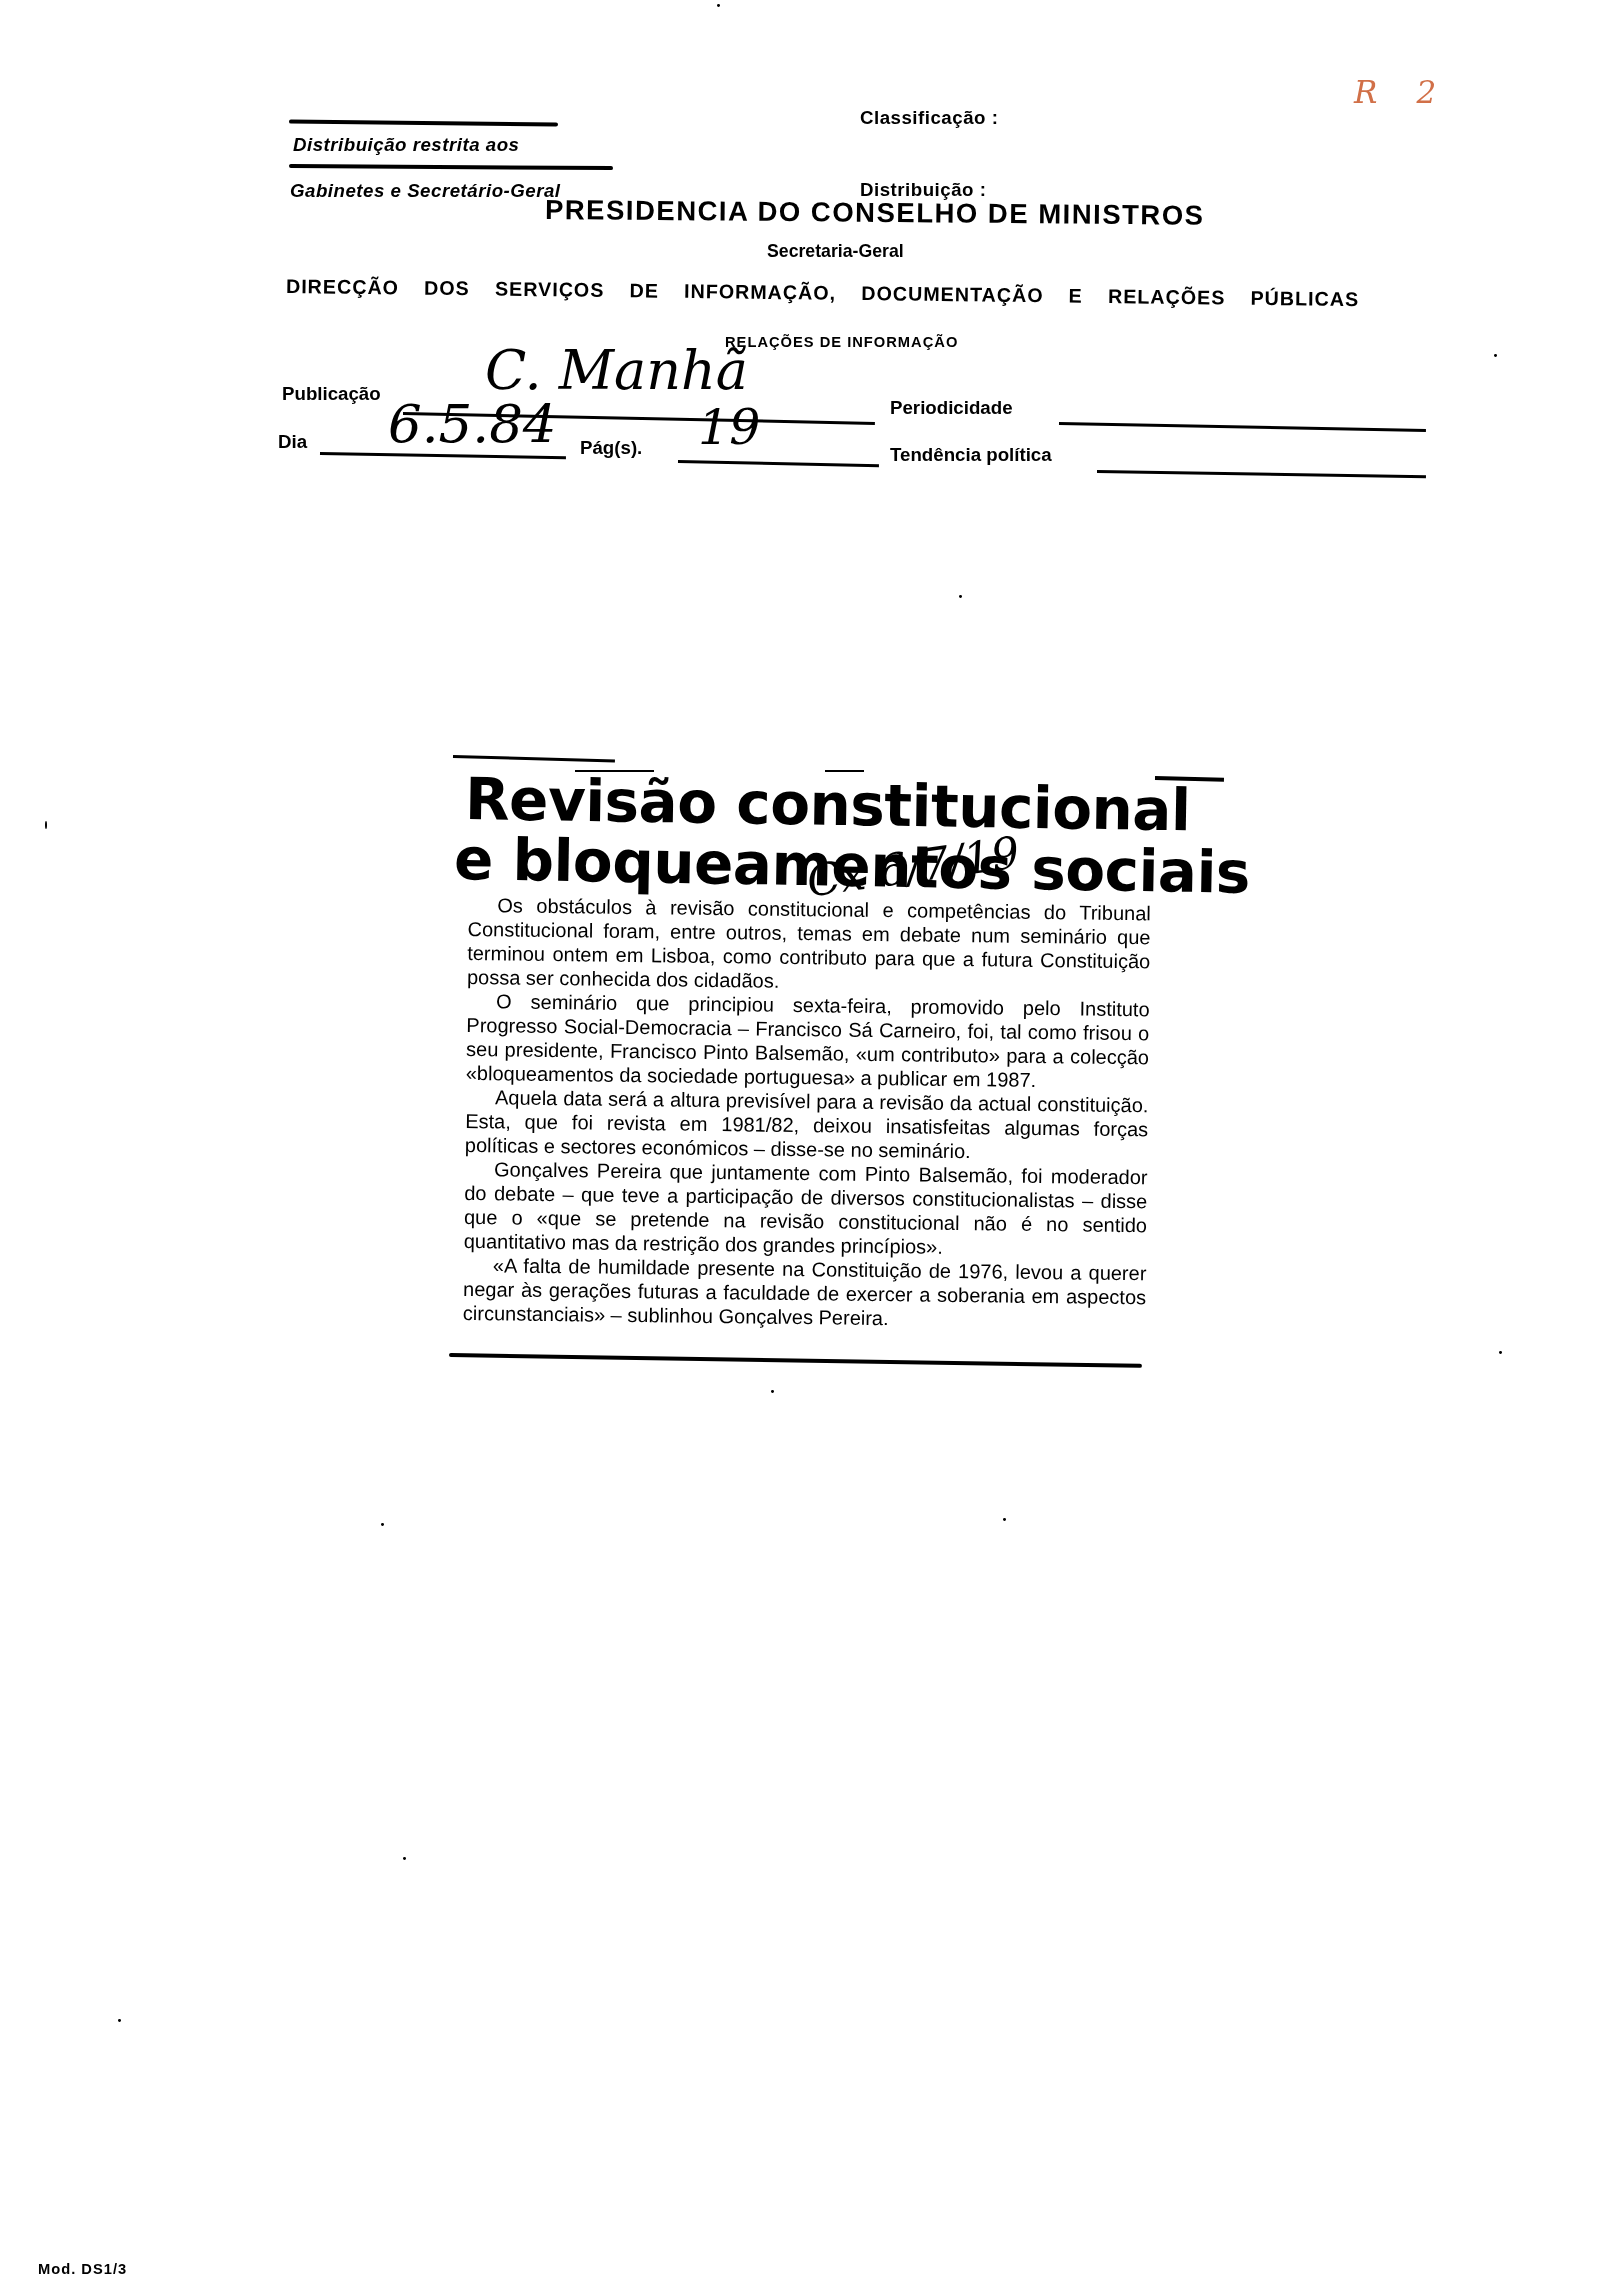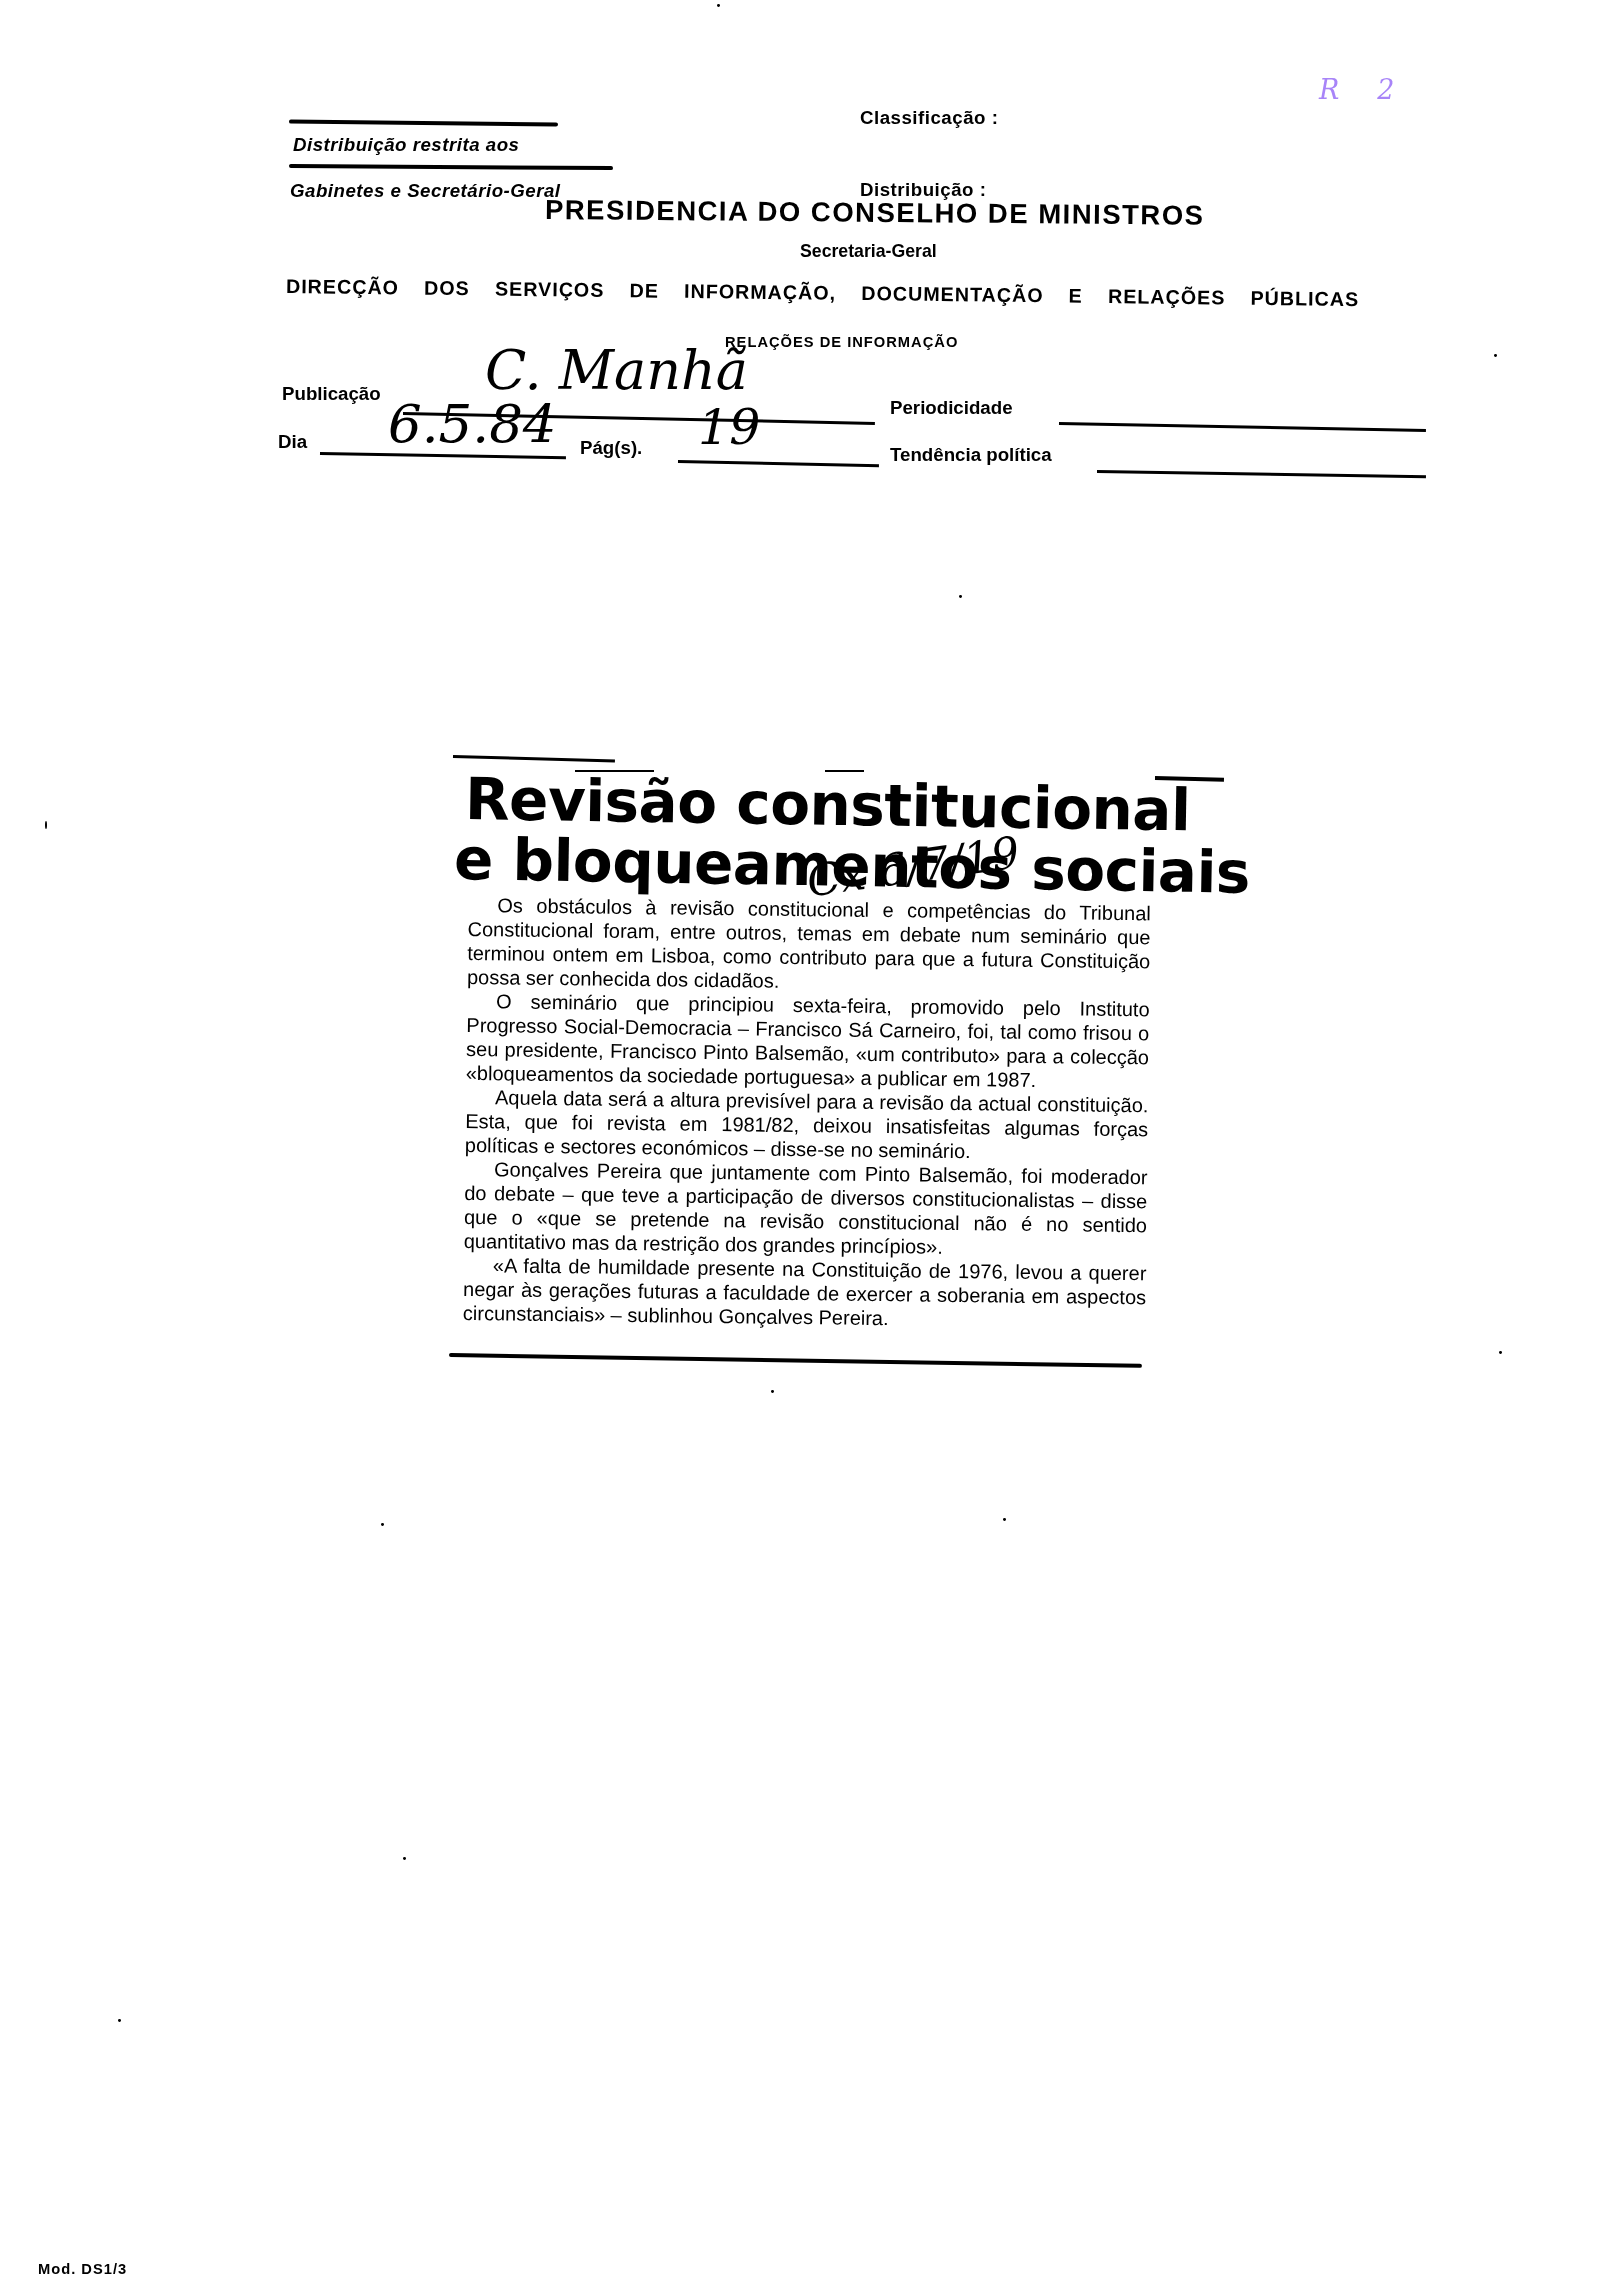--- a/index.html
+++ b/index.html
@@ -30,24 +30,24 @@
 <body>
 
 <div class="abs italic-hand" style="left:293px; top:92px;">Distribuição restrita aos</div>
 <div class="underline-bar" style="left:289px; top:121px; width:269px; transform:rotate(0.6deg);"></div>
 <div class="abs italic-hand" style="left:290px; top:138px;">Gabinetes e Secretário-Geral</div>
 <div class="underline-bar" style="left:289px; top:165px; width:324px; transform:rotate(0.4deg);"></div>
 
 <div class="abs label" style="left:860px; top:107px;">Classificação :</div>
 <div class="abs label" style="left:860px; top:147px;margin-top:32px;">Distribuição :</div>
 
-<div class="abs" style="left:1319px; top:74px; font-family:'DejaVu Serif', serif; font-style:italic; font-size:27px; color:#8b5cf6; opacity:0.75; letter-spacing:14.7px;">R 2</div>
+<div class="abs" style="left:1354px; top:74px; font-family:'DejaVu Serif', serif; font-style:italic; font-size:31px; color:#c2410c; opacity:0.75; letter-spacing:14.7px;">R 2</div>
 
 <div class="abs title-main" style="left:545px; top:194px;">PRESIDENCIA DO CONSELHO DE MINISTROS</div>
-<div class="abs subtitle" style="left:767px; top:241px;margin-left:33px;">Secretaria-Geral</div>
+<div class="abs subtitle" style="left:767px; top:241px;">Secretaria-Geral</div>
 <div class="abs direction" style="left:286px; top:275px;">DIRECÇÃO DOS SERVIÇOS DE INFORMAÇÃO, DOCUMENTAÇÃO E RELAÇÕES PÚBLICAS</div>
 <div class="abs division" style="left:725px; top:334px;">RELAÇÕES DE INFORMAÇÃO</div>
 
 <div class="abs field-label" style="left:282px; top:383px;">Publicação</div>
 <div class="handwriting" style="left:437px; top:339px;margin-left:48px;">C. Manhã</div>
 <div class="field-line" style="left:403px; top:412px; width:472px; transform:rotate(1.2deg); transform-origin:left;"></div>
 
 <div class="abs field-label" style="left:890px; top:397px;">Periodicidade</div>
 <div class="field-line" style="left:1059px; top:422px; width:367px; transform:rotate(1.1deg); transform-origin:left;"></div>
 

